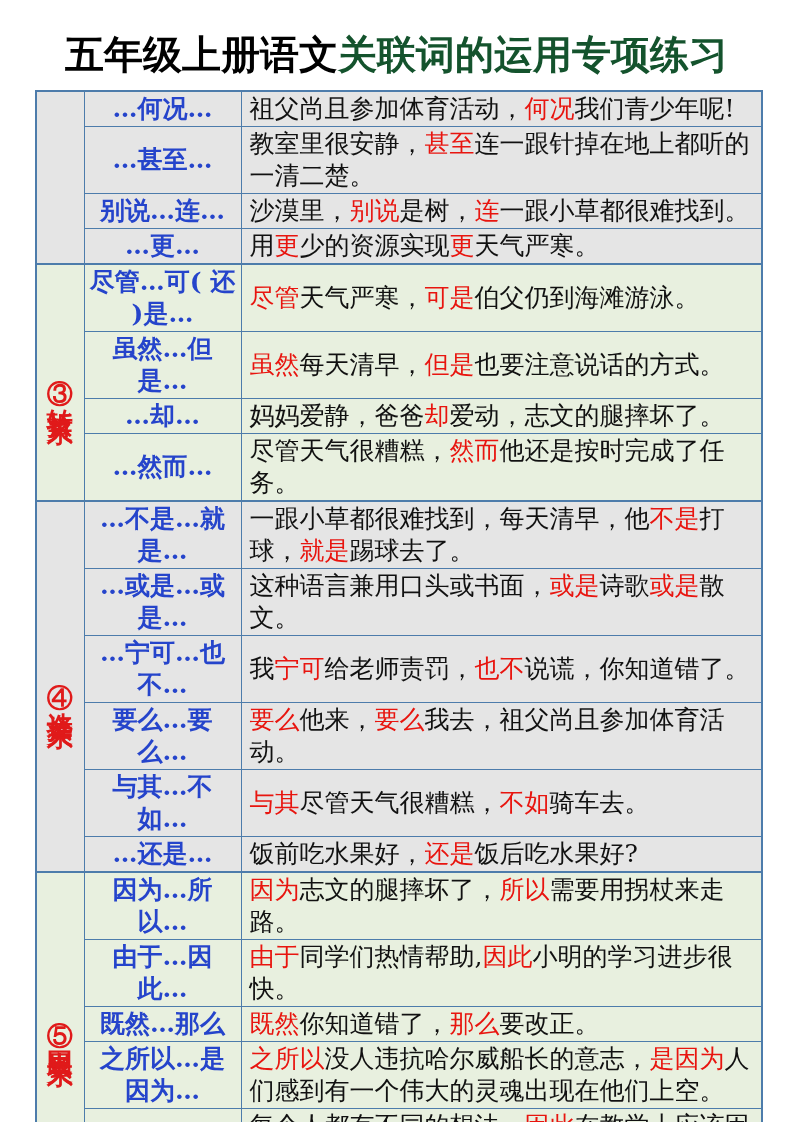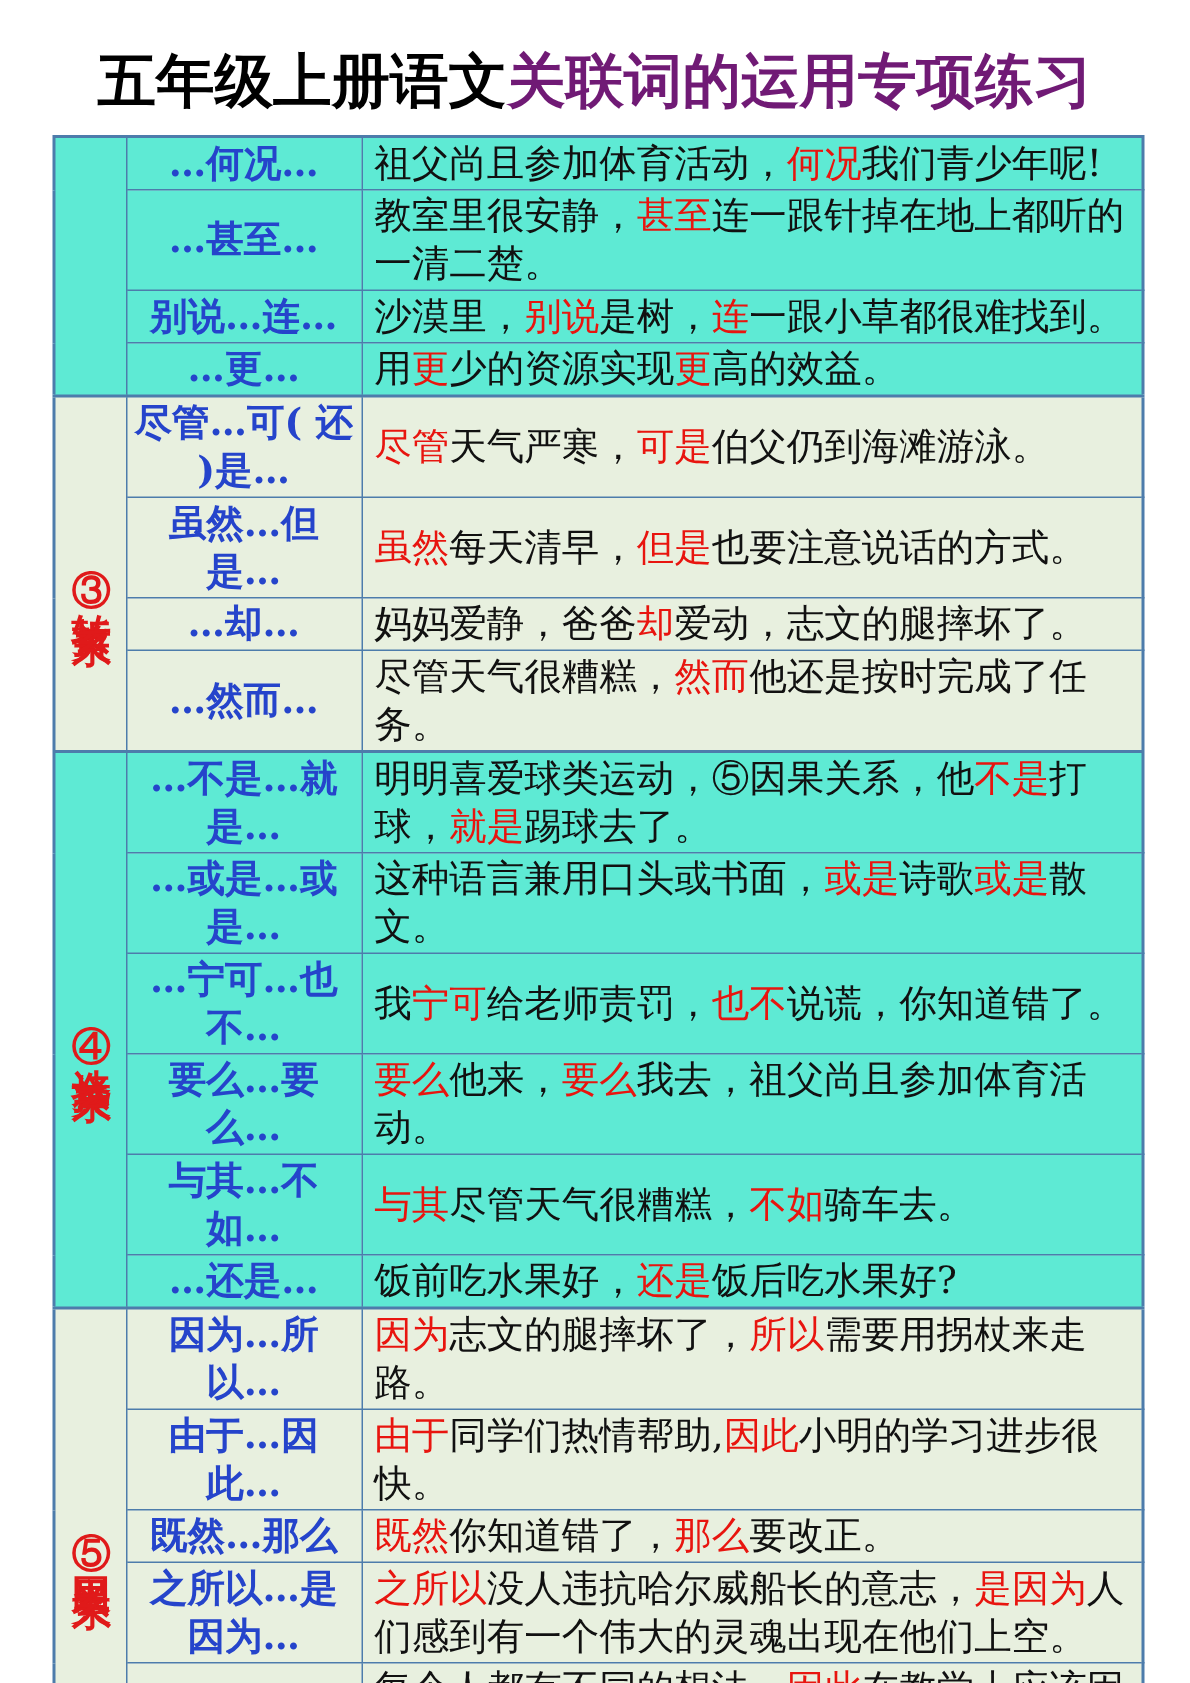--- a/index.html
+++ b/index.html
@@ -18,36 +18,36 @@
   }
   .title {
     text-align: center;
     font-size: 39px;
     font-weight: bold;
     line-height: 48px;
     letter-spacing: 0px;
     white-space: nowrap;
   }
   .title .t-black { color: #000000; }
-  .title .t-red   { color: #701a75; }
+  .title .t-red   { color: #14532d; }
 
   table.sheet {
     border-collapse: collapse;
     table-layout: fixed;
     margin: 12px 0 0 35px;
     width: 728px;
     font-size: 25px;
   }
   table.sheet, table.sheet td {
     border: 1px solid #4d7cab;
   }
   table.sheet { border: 2px solid #4d7cab; }
   tbody.sec { border-top: 2px solid #4d7cab; }
 
-  tbody.tone-green td { background: #5eead4; }
+  tbody.tone-green td { background: #e5e5e5; }
   tbody.tone-light td { background: #e8f0df; }
 
   td.cat {
     width: 48px;
     text-align: center;
     vertical-align: middle;
     padding: 2px 0;
   }
   .cat-inner {
     display: inline-block;
@@ -103,21 +103,21 @@
       <tr>
         <td class="conj">…甚至…</td>
         <td class="ex"><span class="seg-k">教室里很安静，</span><span class="seg-r">甚至</span><span class="seg-k">连一跟针掉在地上都听的一清二楚。</span></td>
       </tr>
       <tr>
         <td class="conj">别说…连…</td>
         <td class="ex"><span class="seg-k">沙漠里，</span><span class="seg-r">别说</span><span class="seg-k">是树，</span><span class="seg-r">连</span><span class="seg-k">一跟小草都很难找到。</span></td>
       </tr>
       <tr>
         <td class="conj">…更…</td>
-        <td class="ex"><span class="seg-k">用</span><span class="seg-r">更</span><span class="seg-k">少的资源实现</span><span class="seg-r">更</span><span class="seg-k">高的效益。</span></td>
+        <td class="ex"><span class="seg-k">用</span><span class="seg-r">更</span><span class="seg-k">少的资源实现</span><span class="seg-r">更</span><span class="seg-k">天气严寒。</span></td>
       </tr>
     </tbody>
 
     <tbody class="sec tone-light">
       <tr>
         <td class="cat" rowspan="4"><span class="cat-inner">③转折关系</span></td>
         <td class="conj">尽管…可( 还 )是…</td>
         <td class="ex"><span class="seg-r">尽管</span><span class="seg-k">天气严寒，</span><span class="seg-r">可是</span><span class="seg-k">伯父仍到海滩游泳。</span></td>
       </tr>
       <tr>
@@ -131,21 +131,21 @@
       <tr>
         <td class="conj">…然而…</td>
         <td class="ex"><span class="seg-k">尽管天气很糟糕，</span><span class="seg-r">然而</span><span class="seg-k">他还是按时完成了任务。</span></td>
       </tr>
     </tbody>
 
     <tbody class="sec tone-green">
       <tr>
         <td class="cat" rowspan="6"><span class="cat-inner">④选择关系</span></td>
         <td class="conj">…不是…就是…</td>
-        <td class="ex"><span class="seg-k">明明喜爱球类运动，⑤因果关系，他</span><span class="seg-r">不是</span><span class="seg-k">打球，</span><span class="seg-r">就是</span><span class="seg-k">踢球去了。</span></td>
+        <td class="ex"><span class="seg-k">一跟小草都很难找到，每天清早，他</span><span class="seg-r">不是</span><span class="seg-k">打球，</span><span class="seg-r">就是</span><span class="seg-k">踢球去了。</span></td>
       </tr>
       <tr>
         <td class="conj">…或是…或是…</td>
         <td class="ex"><span class="seg-k">这种语言兼用口头或书面，</span><span class="seg-r">或是</span><span class="seg-k">诗歌</span><span class="seg-r">或是</span><span class="seg-k">散文。</span></td>
       </tr>
       <tr>
         <td class="conj">…宁可…也不…</td>
         <td class="ex"><span class="seg-k">我</span><span class="seg-r">宁可</span><span class="seg-k">给老师责罚，</span><span class="seg-r">也不</span><span class="seg-k">说谎，你知道错了。</span></td>
       </tr>
       <tr>

